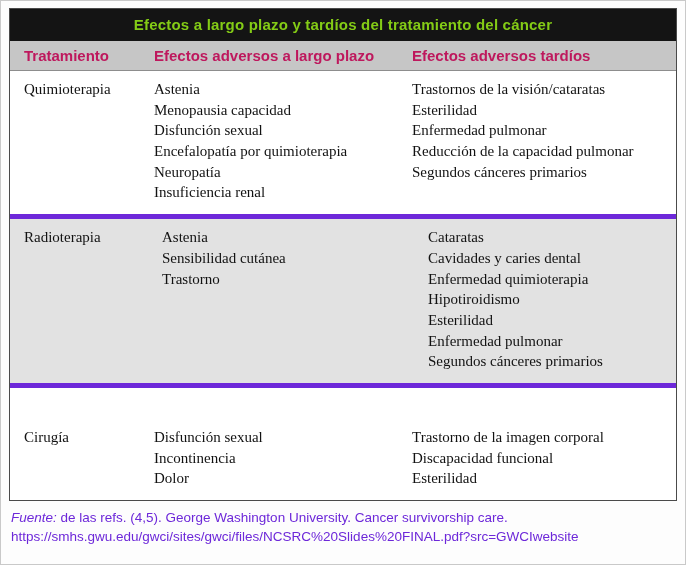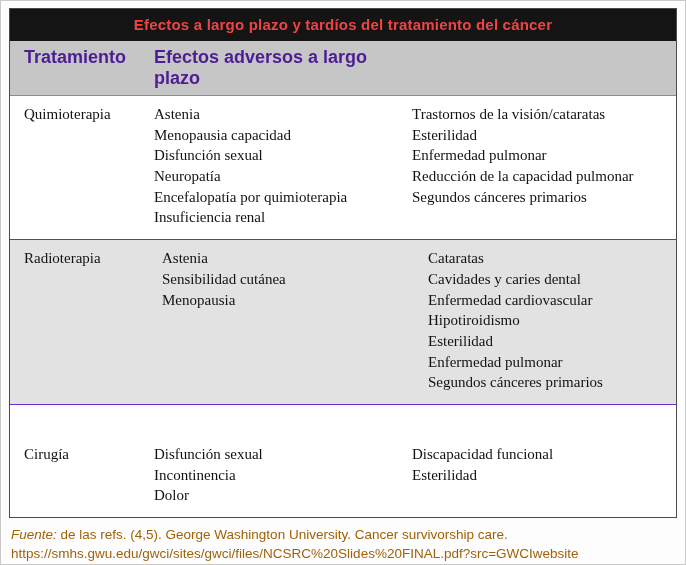--- a/index.html
+++ b/index.html
@@ -11,124 +11,126 @@
     background: #fdfdfd;
     border: 1px solid #c9c9c9;
     font-family: "Liberation Serif", serif;
   }
   .table-wrap {
     border: 1px solid #4a4a4a;
     background: #ffffff;
   }
   .title-bar {
     background: #141414;
-    color: #ef4444;
+    color: #84cc16;
     font-family: "Liberation Sans", sans-serif;
     font-weight: bold;
     font-size: 15px;
     text-align: center;
     padding: 7px 4px 8px 4px;
     letter-spacing: 0.2px;
   }
   .col-header-row {
     display: grid;
     grid-template-columns: 130px 258px 1fr;
     background: #c6c6c6;
     border-bottom: 1px solid #8d8d8d;
     font-family: "Liberation Sans", sans-serif;
     font-weight: bold;
-    font-size: 18px;
-    color: #4c1d95;
+    font-size: 15px;
+    color: #be185d;
   }
   .col-header-row > div {
     padding: 6px 6px 6px 14px;
   }
   .row {
     display: grid;
     grid-template-columns: 130px 258px 1fr;
     background: #ffffff;
-    border-bottom: 1px solid #6d28d9;
+    border-bottom: 5px solid #6d28d9;
   }
   .row.alt { background: #e2e2e2; gap: 8px; }
   .row:last-child { border-bottom: none; margin-top: 31px; }
   .cell {
     padding: 8px 8px 11px 14px;
     font-size: 15px;
     line-height: 1.38;
     color: #121212;
   }
   .item { padding: 0; }
   .footer {
     font-family: "Liberation Sans", sans-serif;
     font-size: 13.5px;
-    color: #a16207;
+    color: #6d28d9;
     padding: 8px 2px 0 2px;
     line-height: 1.4;
     overflow-wrap: anywhere;
     word-break: break-word;
   }
   .fuente { font-style: italic; }
 </style>
 </head>
 <body>
 
 <div class="page">
   <div class="table-wrap">
 
     <div class="title-bar">Efectos a largo plazo y tardíos del tratamiento del cáncer</div>
 
     <div class="col-header-row">
       <div>Tratamiento</div>
       <div>Efectos adversos a largo plazo</div>
+      <div>Efectos adversos tardíos</div>
     </div>
 
     <div id="rows">
         <div class="row">
           <div class="cell">Quimioterapia</div>
           <div class="cell">
             <div class="item">Astenia</div>
             <div class="item">Menopausia capacidad</div>
             <div class="item">Disfunción sexual</div>
+            <div class="item">Encefalopatía por quimioterapia</div>
             <div class="item">Neuropatía</div>
-            <div class="item">Encefalopatía por quimioterapia</div>
             <div class="item">Insuficiencia renal</div>
           </div>
           <div class="cell">
             <div class="item">Trastornos de la visión/cataratas</div>
             <div class="item">Esterilidad</div>
             <div class="item">Enfermedad pulmonar</div>
             <div class="item">Reducción de la capacidad pulmonar</div>
             <div class="item">Segundos cánceres primarios</div>
           </div>
         </div>
         <div class="row alt">
           <div class="cell">Radioterapia</div>
           <div class="cell">
             <div class="item">Astenia</div>
             <div class="item">Sensibilidad cutánea</div>
-            <div class="item">Menopausia</div>
+            <div class="item">Trastorno</div>
           </div>
           <div class="cell">
             <div class="item">Cataratas</div>
             <div class="item">Cavidades y caries dental</div>
-            <div class="item">Enfermedad cardiovascular</div>
+            <div class="item">Enfermedad quimioterapia</div>
             <div class="item">Hipotiroidismo</div>
             <div class="item">Esterilidad</div>
             <div class="item">Enfermedad pulmonar</div>
             <div class="item">Segundos cánceres primarios</div>
           </div>
         </div>
         <div class="row">
           <div class="cell">Cirugía</div>
           <div class="cell">
             <div class="item">Disfunción sexual</div>
             <div class="item">Incontinencia</div>
             <div class="item">Dolor</div>
           </div>
           <div class="cell">
+            <div class="item">Trastorno de la imagen corporal</div>
             <div class="item">Discapacidad funcional</div>
             <div class="item">Esterilidad</div>
           </div>
         </div>
       </div>
 
   </div>
 
   <div class="footer">
     <span class="fuente">Fuente:</span><span> de las refs. (4,5). George Washington University. Cancer survivorship care. https://smhs.gwu.edu/gwci/sites/gwci/files/NCSRC%20Slides%20FINAL.pdf?src=GWCIwebsite</span>

